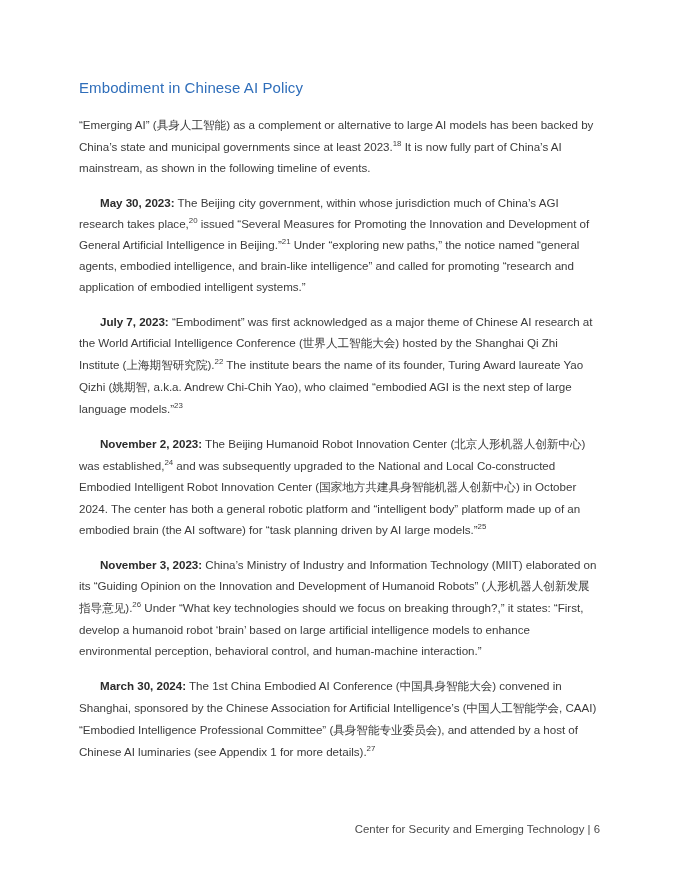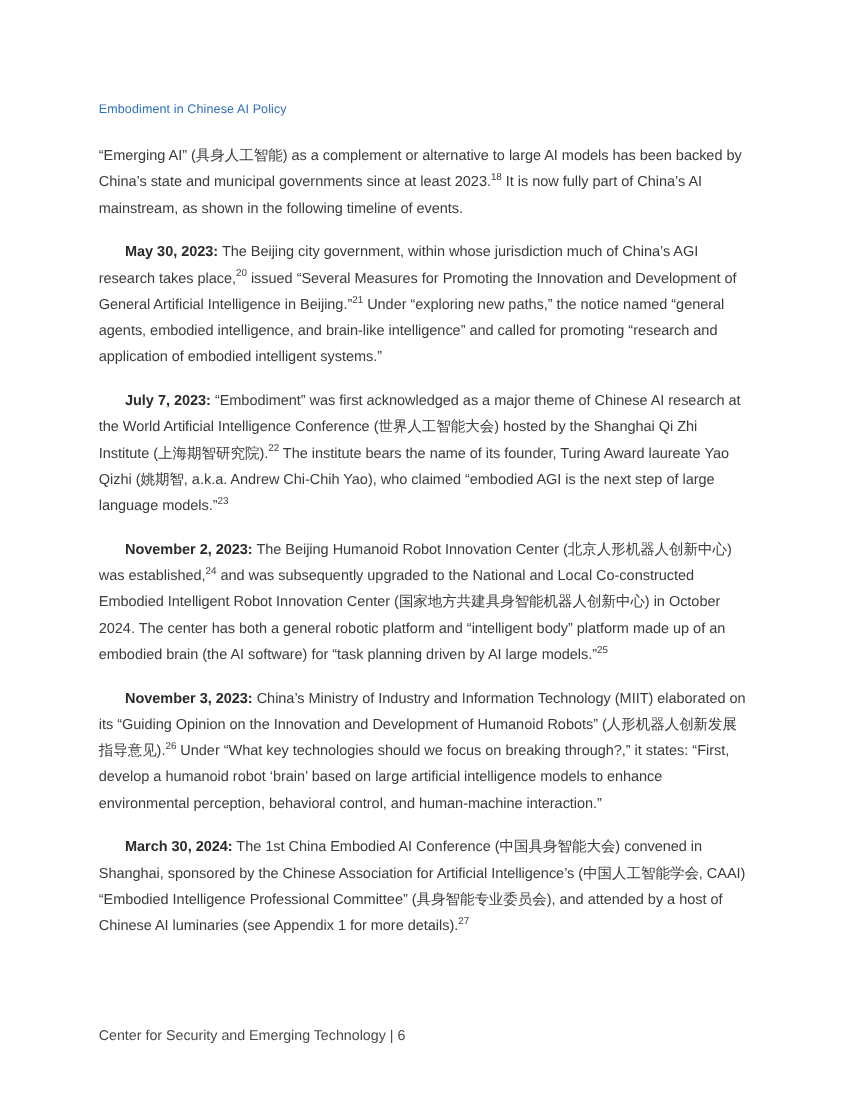--- a/index.html
+++ b/index.html
@@ -22,21 +22,21 @@
     background: #ffffff;
   }
   .content {
     position: absolute;
     left: 79px;
     top: 78px;
     width: 521px;
   }
   .section-heading {
     color: #2f6eba;
-    font-size: 10px;
+    font-size: 15px;
     font-weight: 400;
     letter-spacing: 0.1px;
     margin: 0 0 16px 0;
     line-height: 20px;
   }
   .para {
     font-size: 11.6px;
     line-height: 21px;
     color: #3b3b3b;
     margin: 0 0 14px 0;
@@ -45,32 +45,33 @@
   }
   .para:last-of-type {
     margin-bottom: 0;
   }
   .lead {
     font-weight: bold;
     color: #2b2b2b;
     padding-left: 21px;
   }
   .cjk {
-    font-family: Liberation Sans, sans-serif;
+    font-family: Liberation Mono, monospace;
   }
   sup {
     font-size: 0.68em;
     vertical-align: super;
     line-height: 0;
   }
   .footer {
     position: absolute;
     left: 79px;
     top: 820px;
     width: 521px;
+    text-align: right;
     font-size: 11.4px;
     color: #4a4a4a;
     line-height: 18px;
   }
 </style>
 </head>
 <body>
 
 <div class="page">
 

